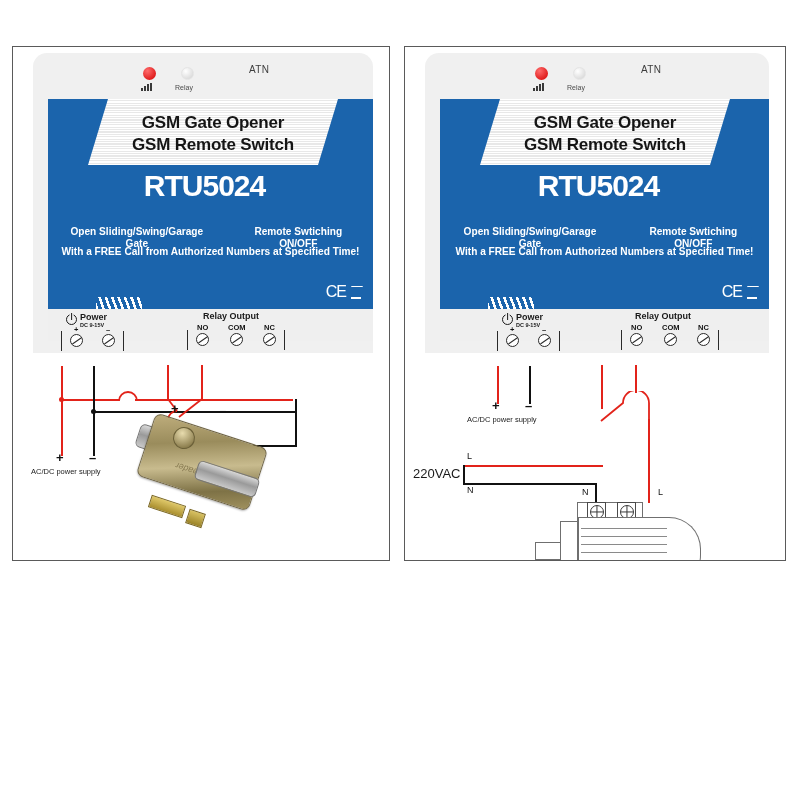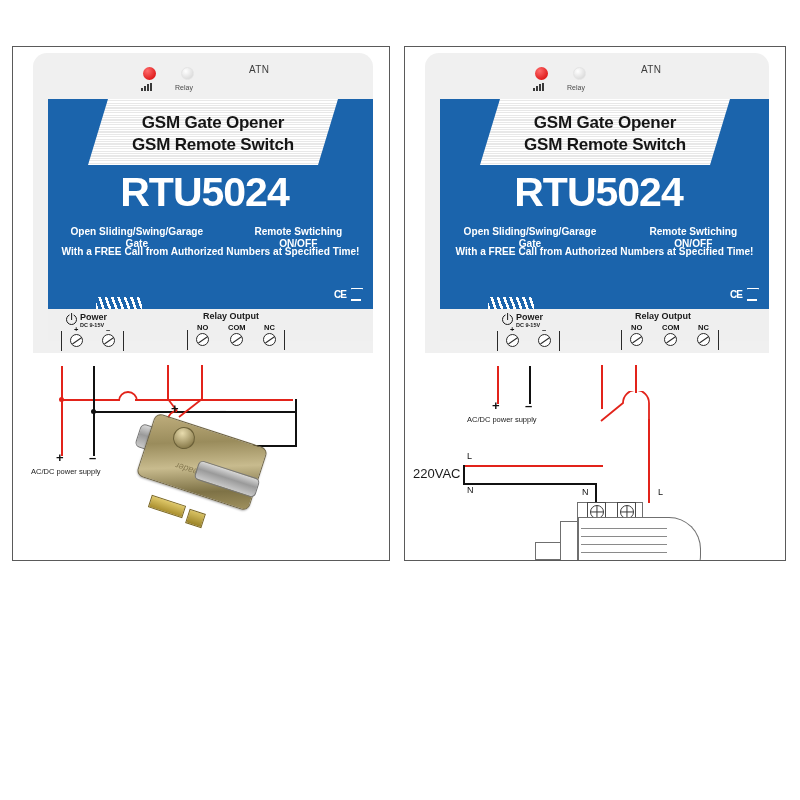--- a/index.html
+++ b/index.html
@@ -68,35 +68,35 @@
     clip-path: polygon(8% 0, 100% 0, 92% 100%, 0% 100%);
   }
   .wedge-text {
     position:absolute; top:2px; left:40px; width:250px; height:66px;
     display:flex; flex-direction:column; align-items:center; justify-content:center;
     color:#151515; font-weight:bold; font-size:17px; line-height:1.32;
     letter-spacing:-.2px;
   }
   .model-name {
     position:absolute; left:0; right:12px; top:70px; text-align:center;
-    color:#ffffff; font-weight:bold; font-size:41px; letter-spacing:-1px;
+    color:#ffffff; font-weight:bold; font-size:30px; letter-spacing:-1px;
   }
   .tagline {
     position:absolute; left:0; right:0; color:#ffffff;
     font-size:11px; font-weight:bold; text-align:center;
     font-family:"Liberation Sans Narrow","Liberation Sans",sans-serif;
     transform: scaleX(0.92);
   }
   .tag-row1 { top:126px; display:flex; justify-content:center; gap:26px; }
   .tag-row2 { top:146px; }
   .ce-mark {
     position:absolute; right:12px; bottom:8px; color:#fff;
     font-size:13px; display:flex; align-items:center; gap:5px;
   }
-  .ce-glyph { font-weight:bold; font-size:10px; letter-spacing:-1px; }
+  .ce-glyph { font-weight:normal; font-size:16px; letter-spacing:-1px; }
   .weee {
     width:10px; height:13px; position:relative;
   }
   .weee::before{
     content:""; position:absolute; left:0; top:0; width:10px; height:9px;
     border:1.2px solid #fff; border-bottom:none;
     clip-path: polygon(0 0, 100% 0, 55% 100%, 45% 100%);
   }
   .weee::after{
     content:""; position:absolute; left:0; bottom:0; width:10px; height:1.6px; background:#fff;

